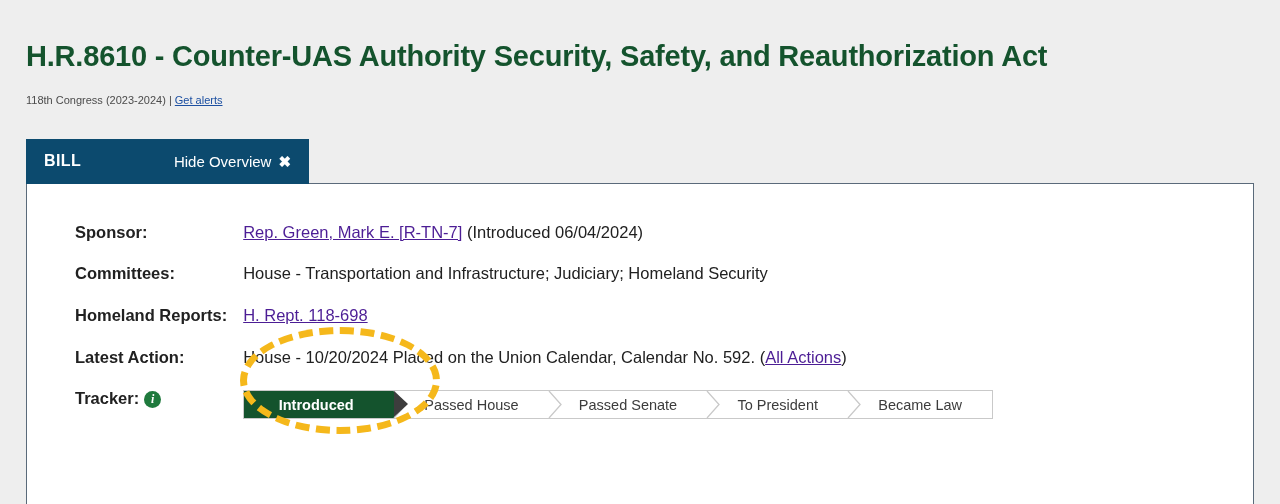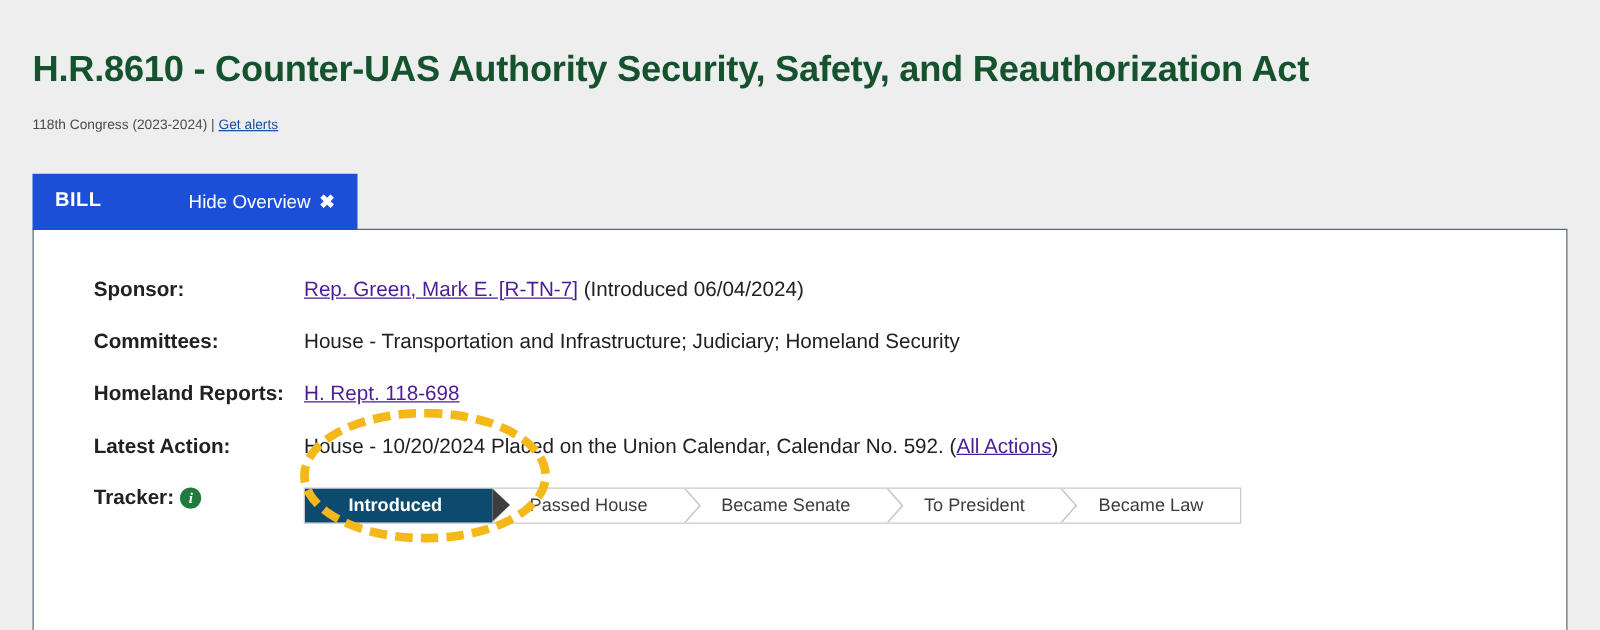--- a/index.html
+++ b/index.html
@@ -39,26 +39,26 @@
     color: #1c4fa1;
     text-decoration: underline;
   }
   .overview-wrap {
     margin-top: 33px;
     position: relative;
   }
   .overview-tab {
     display: inline-flex;
     align-items: center;
-    background: #1d4ed8;
+    background: #0c4a6e;
     color: #ffffff;
     height: 45px;
     box-sizing: border-box;
     padding: 0 18px 0 18px;
-    width: 260px;
+    width: 283px;
     justify-content: space-between;
     position: relative;
     z-index: 3;
   }
   .overview-tab .bill-label {
     font-size: 16px;
     font-weight: bold;
     letter-spacing: 0.4px;
   }
   .overview-tab .hide-overview {
@@ -136,21 +136,21 @@
     position: relative;
     flex: 1 1 auto;
     display: flex;
     align-items: center;
     justify-content: center;
     font-size: 14.5px;
     color: #3c3c3c;
     box-sizing: border-box;
   }
   .step.active {
-    background: #0c4a6e;
+    background: #14532d;
     color: #ffffff;
     font-weight: bold;
     flex: 0 0 150px;
     padding-right: 6px;
   }
   .step.active::after {
     content: "";
     position: absolute;
     right: -14px;
     top: 0;
@@ -256,21 +256,21 @@
                 </span>
                 <span class="step-label">Passed House</span>
               </div>
 
               <div class="step">
                 <span class="sep">
                   <svg width="14" height="27" viewBox="0 0 14 27">
                         <polyline points="1,0 13,13.5 1,27" fill="none" stroke="#c9c9c9" stroke-width="1.3"></polyline>
                       </svg>
                 </span>
-                <span class="step-label">Became Senate</span>
+                <span class="step-label">Passed Senate</span>
               </div>
 
               <div class="step">
                 <span class="sep">
                   <svg width="14" height="27" viewBox="0 0 14 27">
                         <polyline points="1,0 13,13.5 1,27" fill="none" stroke="#c9c9c9" stroke-width="1.3"></polyline>
                       </svg>
                 </span>
                 <span class="step-label">To President</span>
               </div>

